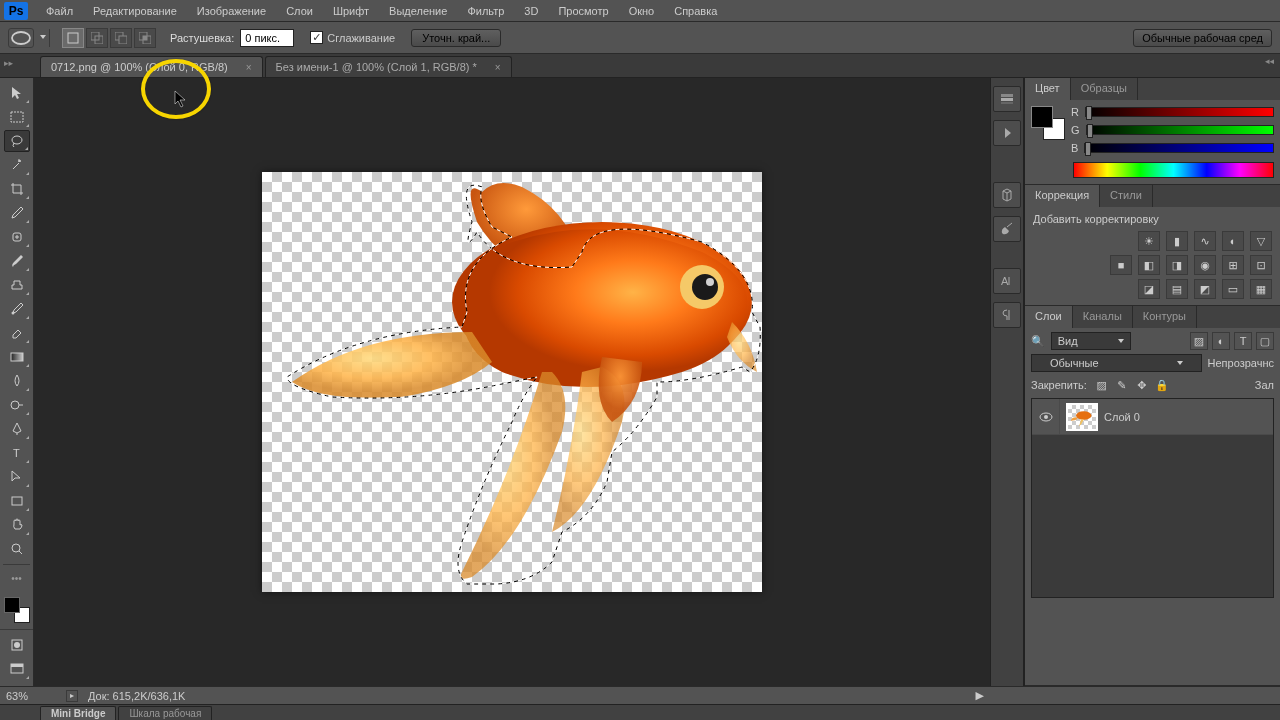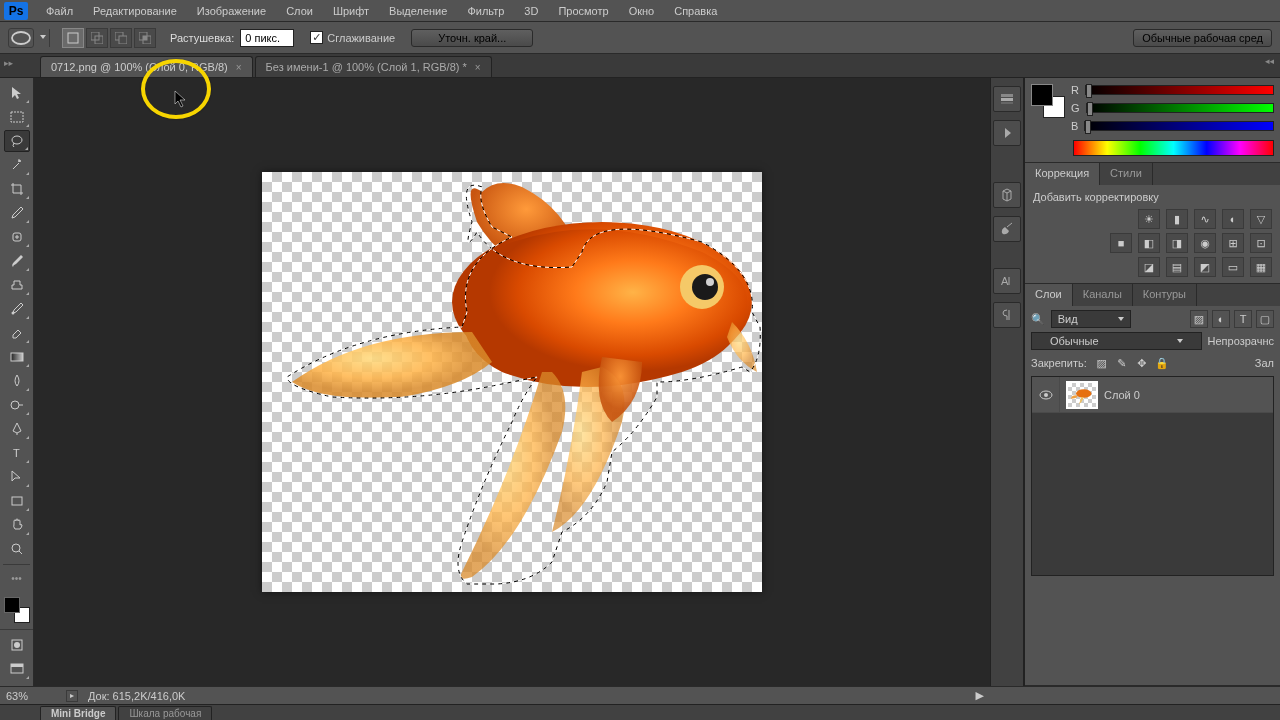--- a/index.html
+++ b/index.html
@@ -14,26 +14,26 @@
     .options-bar { background: #535353; height: 32px; display: flex; align-items: center; padding: 0 8px; border-bottom: 1px solid #2a2a2a; gap: 6px; }
     .opt-tool-icon { width: 26px; height: 20px; display: flex; align-items: center; justify-content: center; border: 1px solid #3a3a3a; border-radius: 3px; }
     .opt-dd { width: 10px; height: 18px; border-right: 1px solid #3a3a3a; }
     .sel-mode { display:flex; gap:2px; margin-left:6px; }
     .sel-btn { width: 22px; height: 20px; border: 1px solid #3a3a3a; background: #4a4a4a; display:flex; align-items:center; justify-content:center; }
     .sel-btn.active { background: #6a6a6a; border-color: #888; }
     .opt-label { margin-left: 8px; color: #ddd; }
     .opt-input { background: #fff; color: #000; width: 54px; height: 18px; padding: 1px 4px; border: 1px solid #222; }
     .opt-check { display:flex; align-items:center; gap:4px; margin-left:10px; }
     .opt-check .chk { width:13px; height:13px; background:#fff; border:1px solid #222; display:flex; align-items:center; justify-content:center; color:#333; }
-    .opt-btn { background: linear-gradient(#5f5f5f,#4a4a4a); border: 1px solid #2a2a2a; padding: 2px 26px; border-radius: 3px; margin-left: 10px; }
+    .opt-btn { background: linear-gradient(#5f5f5f,#4a4a4a); border: 1px solid #2a2a2a; padding: 2px 10px; border-radius: 3px; margin-left: 10px; }
     .workspace-btn { margin-left:auto; background: linear-gradient(#5f5f5f,#4a4a4a); border:1px solid #2a2a2a; padding:2px 8px; border-radius:3px; }
     
     
     .doc-tabs { background: #3a3a3a; height: 24px; display:flex; align-items:flex-end; padding-left:40px; border-bottom:1px solid #222; position:relative; }
-    .doc-tab { background: #535353; padding: 4px 10px; border:1px solid #222; border-bottom:none; margin-right:2px; display:flex; align-items:center; gap:8px; border-radius: 3px 3px 0 0;}
+    .doc-tab { background: #535353; padding: 4px 10px; border:1px solid #222; border-bottom:none; margin-right:2px; display:flex; align-items:center; gap:18px; border-radius: 3px 3px 0 0;}
     .doc-tab.inactive { background: #3f3f3f; color:#aaa; }
     .tab-close { color:#999; font-size:10px; }
     .expand-left { position:absolute; left:4px; top:4px; color:#888; font-size:9px; }
     .collapse-icon { position:absolute; right:6px; top:2px; color:#888; font-size:9px; }
     .doc-tabs-right { flex:1; background:#3a3a3a; }
     
     
     .main { display:flex; height: calc(720px - 22px - 32px - 24px - 18px - 16px); }
     
     
@@ -436,20 +436,24 @@
     <div class="dock-icon">
         <svg width="16" height="16">
           <path d="M8 3 Q4 3 4 6 Q4 9 8 9 L8 13 M10 3 L10 13" stroke="#aaa" fill="none"></path>
         </svg>
       </div>
   </div>
 
   <div class="panels">
 
     <div class="panel">
+      <div class="panel-tabs">
+        <div class="ptab">Цвет</div>
+        <div class="ptab inactive">Образцы</div>
+      </div>
       <div class="color-panel-body">
         <div class="fgbg">
           <div class="bg"></div>
           <div class="fg"></div>
         </div>
         <div class="sliders">
           <div class="slider-row">
               <span>R</span>
               <div class="slider-r">
                 <div class="slider-thumb" style="left:0;"></div>
@@ -561,20 +565,20 @@
         </div>
       </div>
     </div>
   </div>
 
 </div>
 
 <div class="status-bar">
   <span class="status-zoom">63%</span>
   <span class="status-menu">▸</span>
-  <span>Док: 615,2K/416,0K</span>
+  <span>Док: 615,2K/636,1K</span>
   <span class="status-arrow">▶</span>
 </div>
 
 <div class="bottom-tabs">
   <div class="btab">Mini Bridge</div>
   <div class="btab inactive">Шкала рабочая</div>
 </div>
 
 </body></html>

